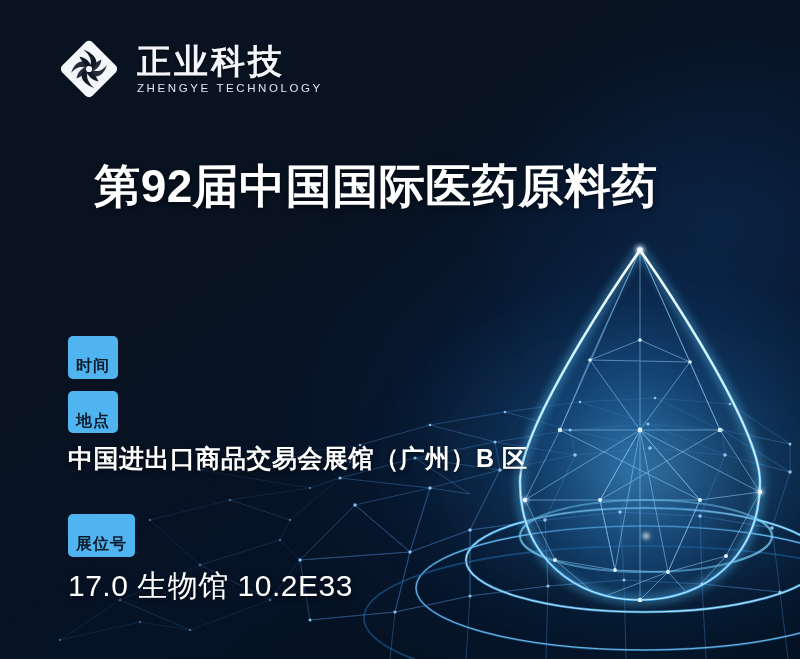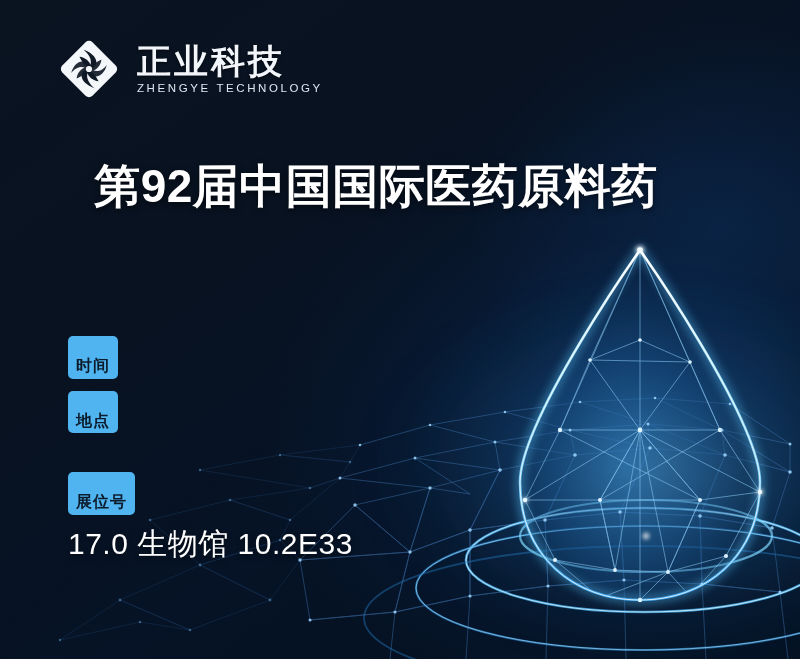--- a/index.html
+++ b/index.html
@@ -263,20 +263,21 @@
   </div>
 
   <div class="info">
 
     <div class="info-row">
       <span class="badge">时间</span>
     </div>
 
     <div class="info-row">
       <span class="badge">地点</span>
+      <div class="value value-place">中国进出口商品交易会展馆（广州）B 区</div>
     </div>
 
     <div class="info-row">
       <span class="badge">展位号</span>
       <div class="value value-booth">17.0  生物馆  10.2E33</div>
     </div>
 
   </div>
 
 </div>

